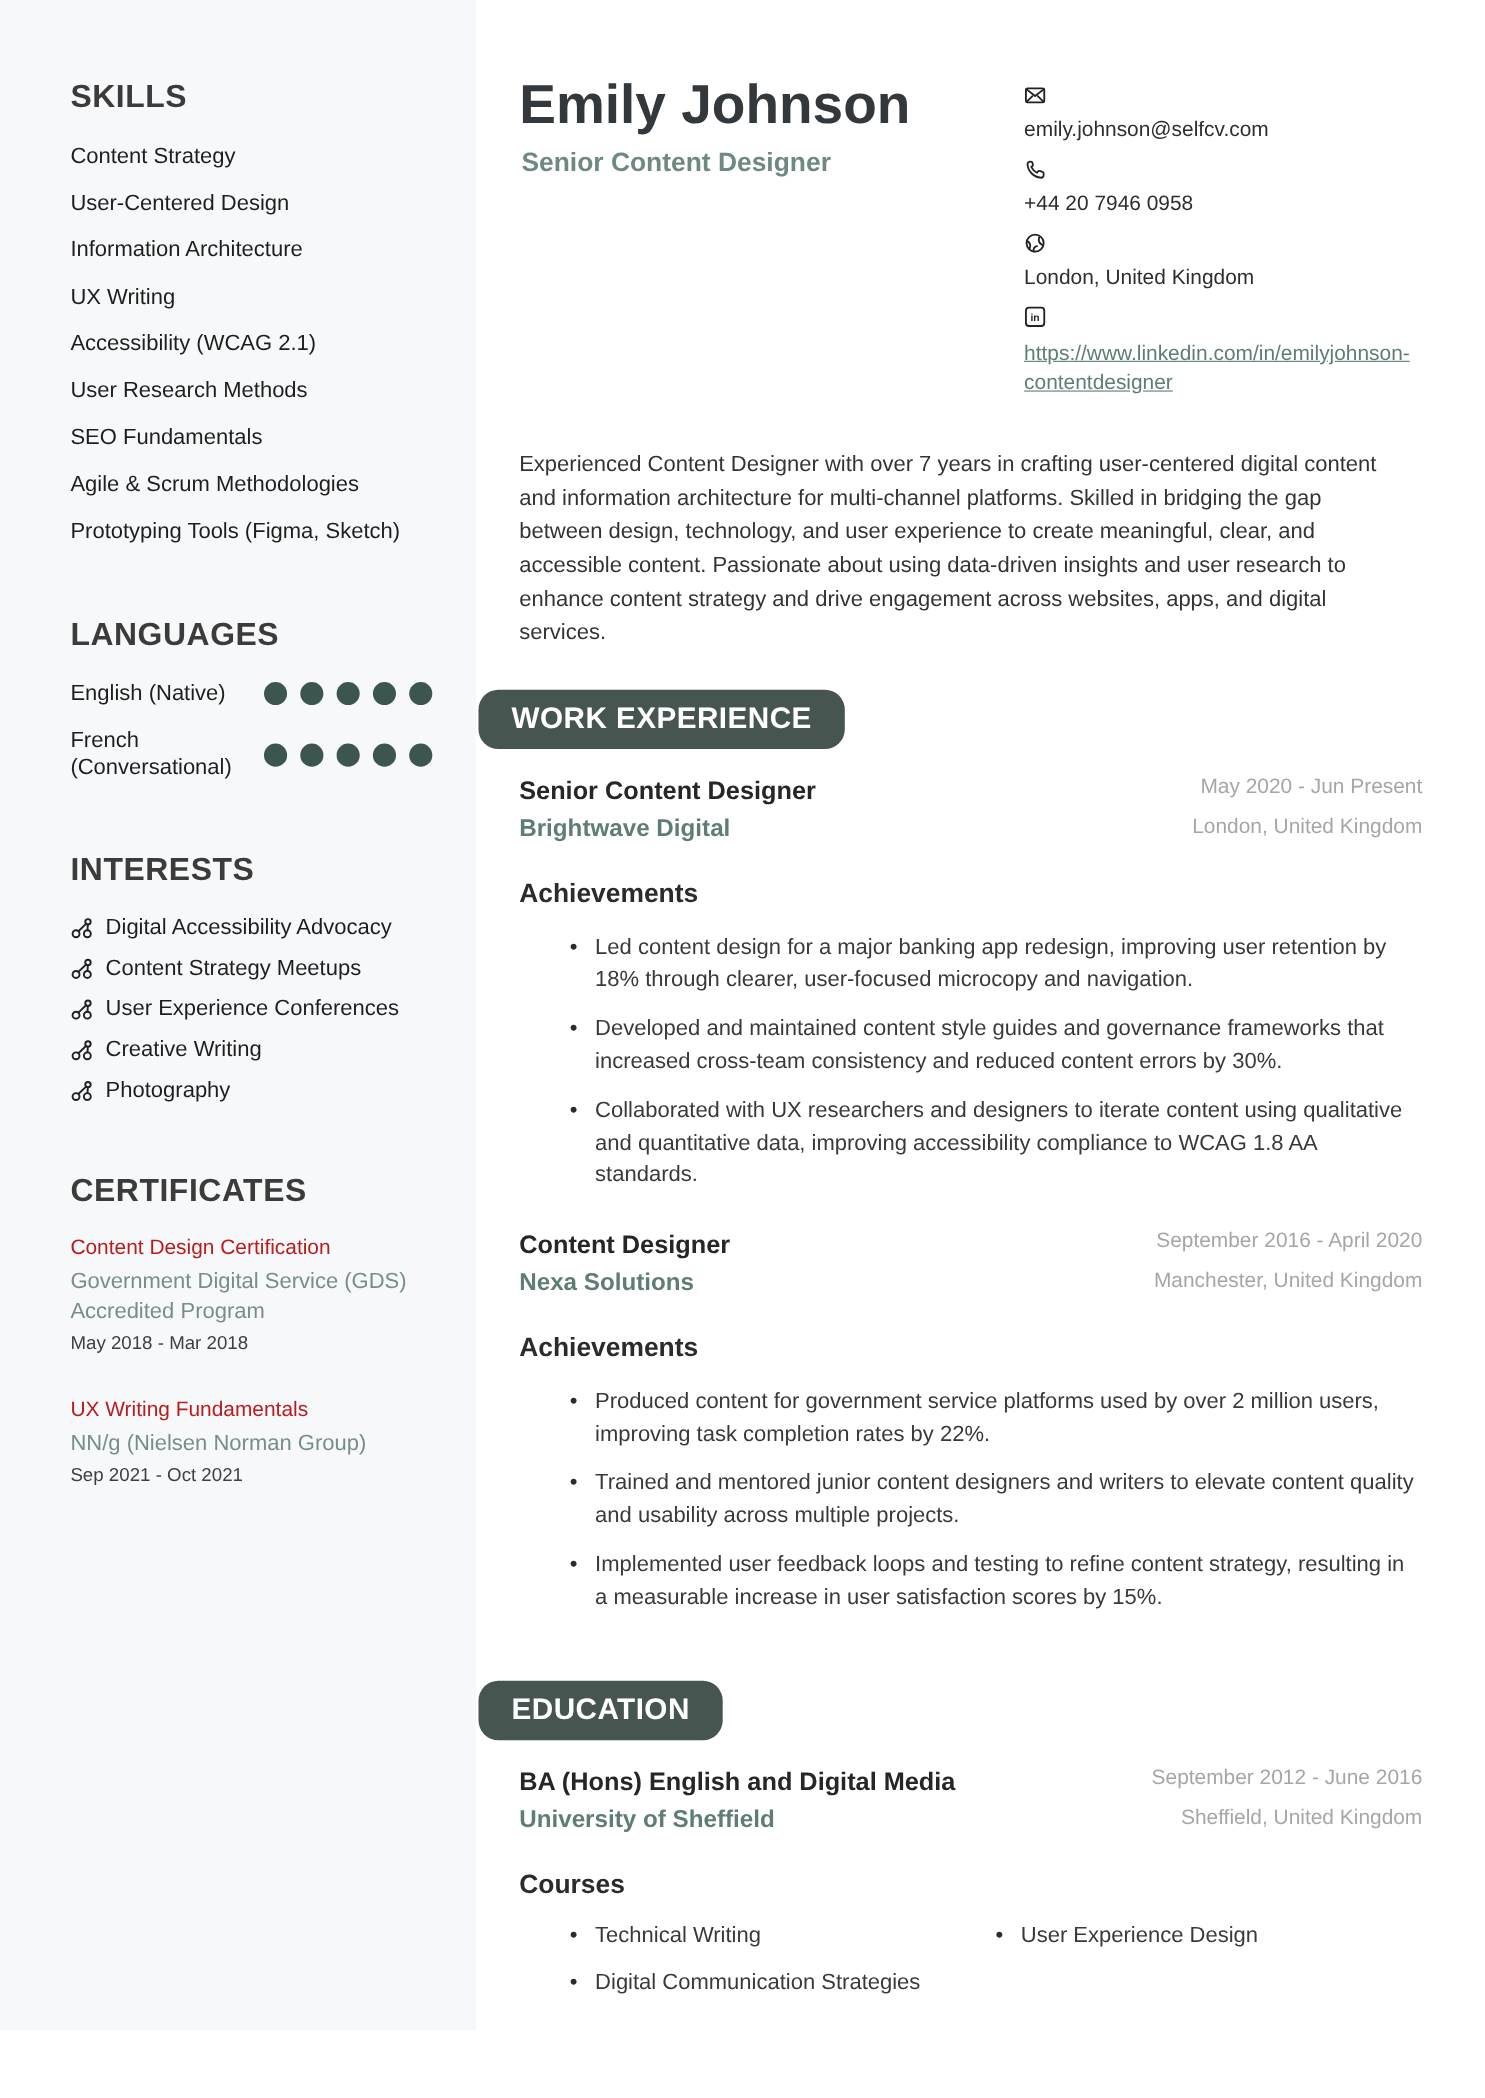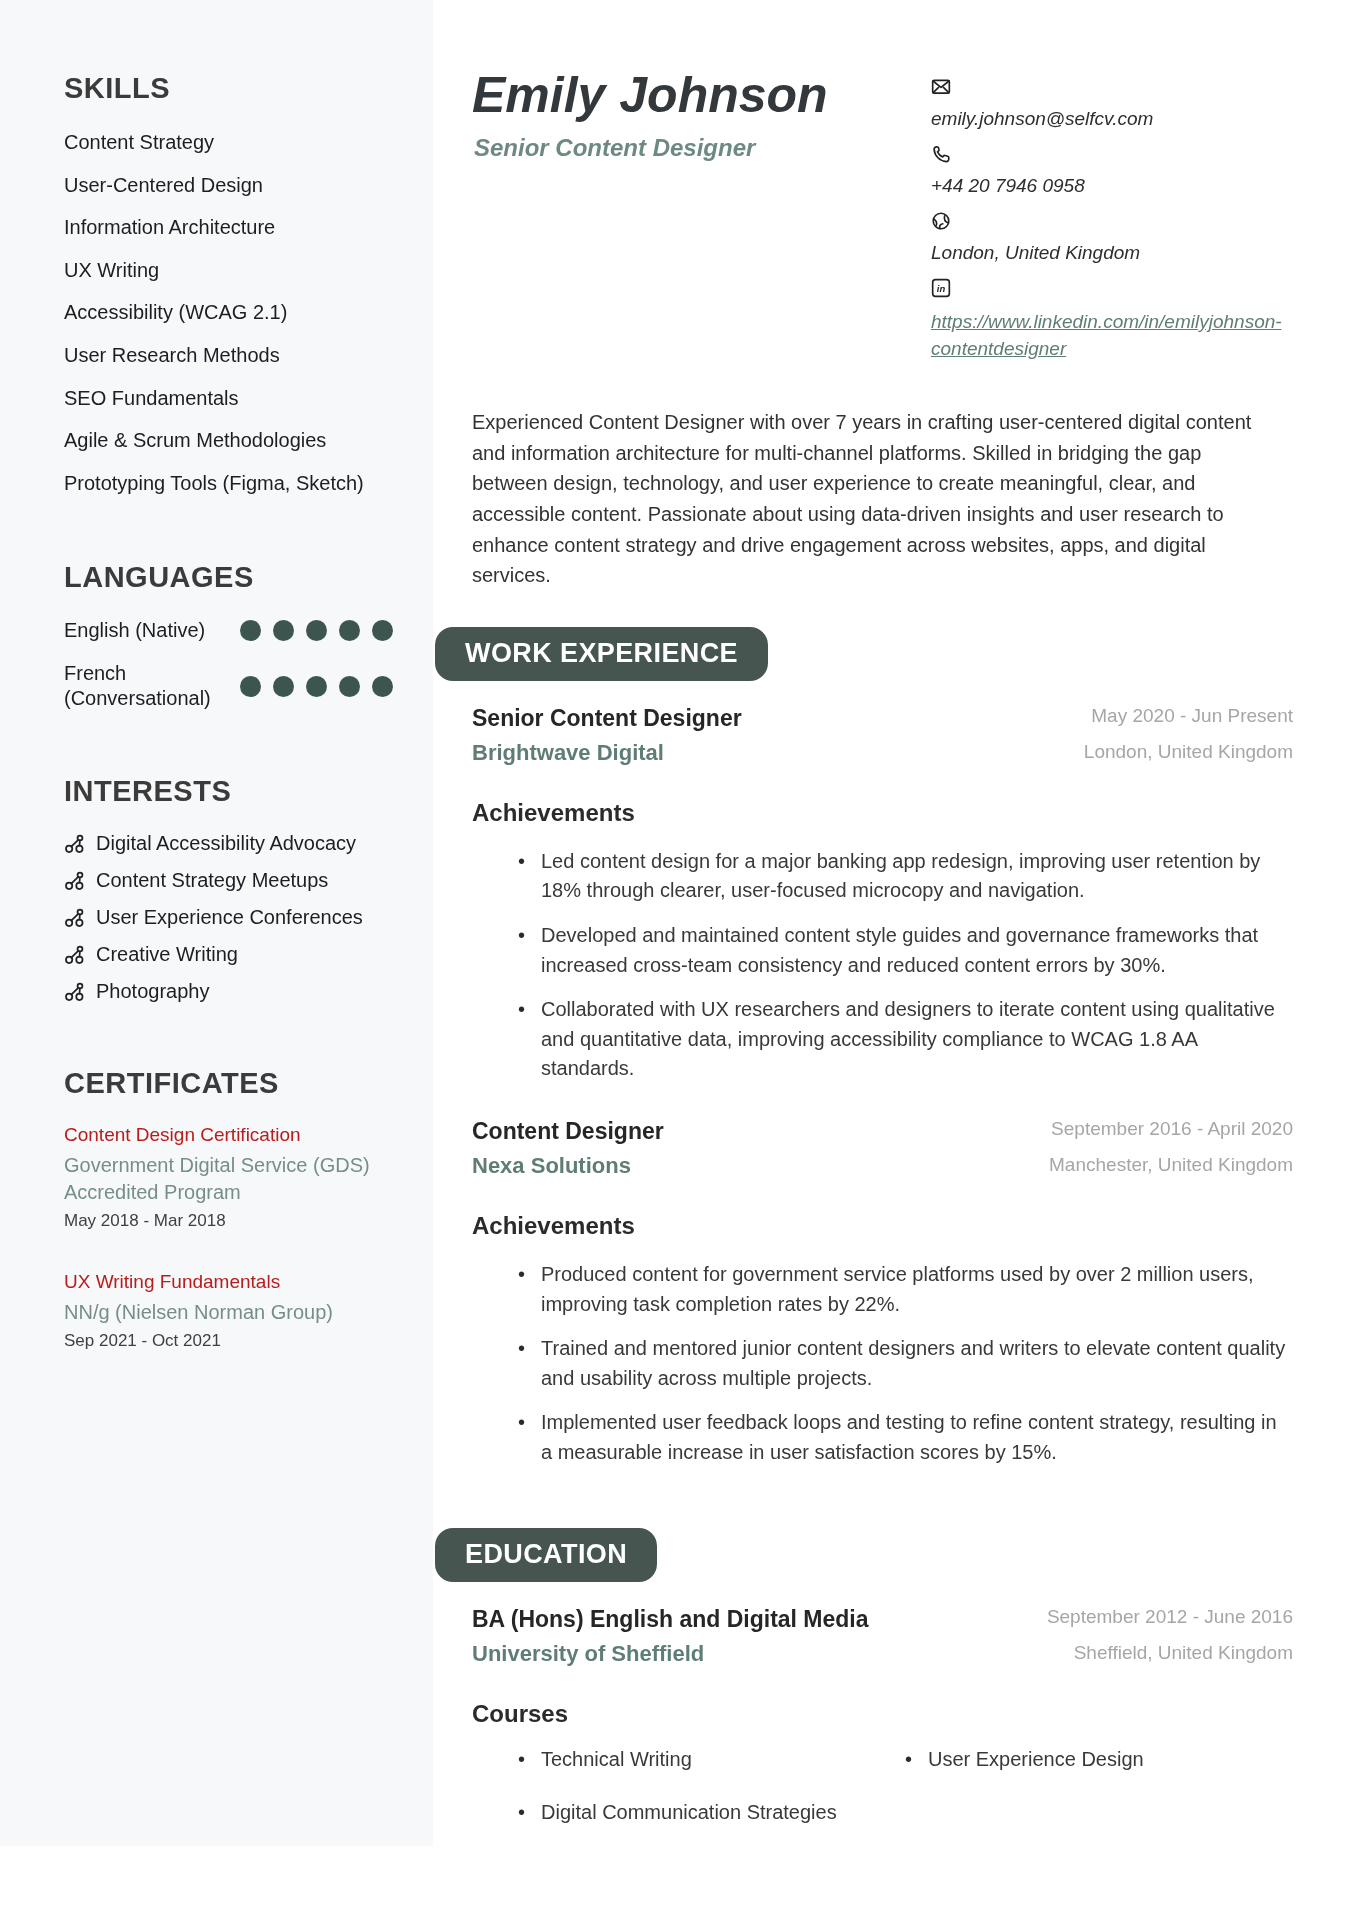--- a/index.html
+++ b/index.html
@@ -23,21 +23,21 @@
   .interest-list li{display:flex;align-items:center;gap:11px;font-size:20px;color:#1e1e1e;margin-bottom:14px;}
   .interest-list svg{flex:0 0 auto;}
 
   .cert-entry{margin:0 0 40px 0;}
   .cert-name{font-size:19px;color:#b91c1c;margin:0 0 6px 0;}
   .cert-issuer{font-size:20px;color:#768e89;line-height:1.35;margin:0 0 5px 0;}
   .cert-dates{font-size:17px;color:#3f3f3f;}
 
   
   .main{flex:1;background:#ffffff;padding:70px 57px 0 39px;box-sizing:border-box;}
-  .head-row{display:flex;justify-content:space-between;align-items:flex-start;font-style:italic;}
+  .head-row{display:flex;justify-content:space-between;align-items:flex-start;}
   .person-name{font-size:50px;font-weight:800;color:#33383c;margin:0;line-height:1.0;}
   .person-title{font-size:24px;font-weight:700;color:#6e8983;margin:14px 0 0 2px;}
   .contact{width:362px;margin-top:6px;}
   .contact-row{display:flex;align-items:flex-start;gap:11px;margin-bottom:13px;font-size:19px;color:#2e2e2e;flex-direction:column;}
   .contact-row svg{flex:0 0 auto;margin-top:1px;}
   .contact a{color:#5f7d77;text-decoration:underline;overflow-wrap:anywhere;line-height:1.4;}
 
   .summary{font-size:20px;line-height:1.53;color:#333;max-width:800px;margin:32px 0 0 0;}
 
   .section-pill{display:inline-block;background:#475550;color:#fff;font-size:27px;font-weight:700;
@@ -49,21 +49,21 @@
   .entry-title{font-size:23px;font-weight:700;color:#262626;margin:0;}
   .entry-company{font-size:22px;font-weight:600;color:#5f7d77;margin:8px 0 0 0;}
   .entry-right{text-align:right;color:#a6a6a6;font-size:19px;}
   .entry-right div{margin-bottom:14px;}
   .ach-label{font-size:24px;font-weight:700;color:#2b2b2b;margin:22px 0 0 0;}
 
   ul.bullets{list-style:none;margin:20px 0 0 0;padding:0 0 0 69px;}
   ul.bullets li{position:relative;font-size:20px;line-height:1.48;color:#393939;max-width:775px;margin-bottom:15px;}
   ul.bullets li::before{content:"•";position:absolute;left:-23px;top:0;color:#2b2b2b;}
 
-  .courses-grid{display:grid;grid-template-columns:387px auto;row-gap:30px;margin:20px 0 0 0;padding:0 0 0 46px;list-style:none;}
+  .courses-grid{display:grid;grid-template-columns:387px auto;row-gap:20px;margin:20px 0 0 0;padding:0 0 0 46px;list-style:none;}
   .courses-grid li{position:relative;font-size:20px;color:#393939;padding-left:23px;}
   .courses-grid li::before{content:"•";position:absolute;left:0;top:0;color:#2b2b2b;}
 
   .icon{stroke:#222;fill:none;stroke-width:1.5;stroke-linecap:round;stroke-linejoin:round;}
 </style>
 </head>
 <body>
 
 <div class="page">
 

